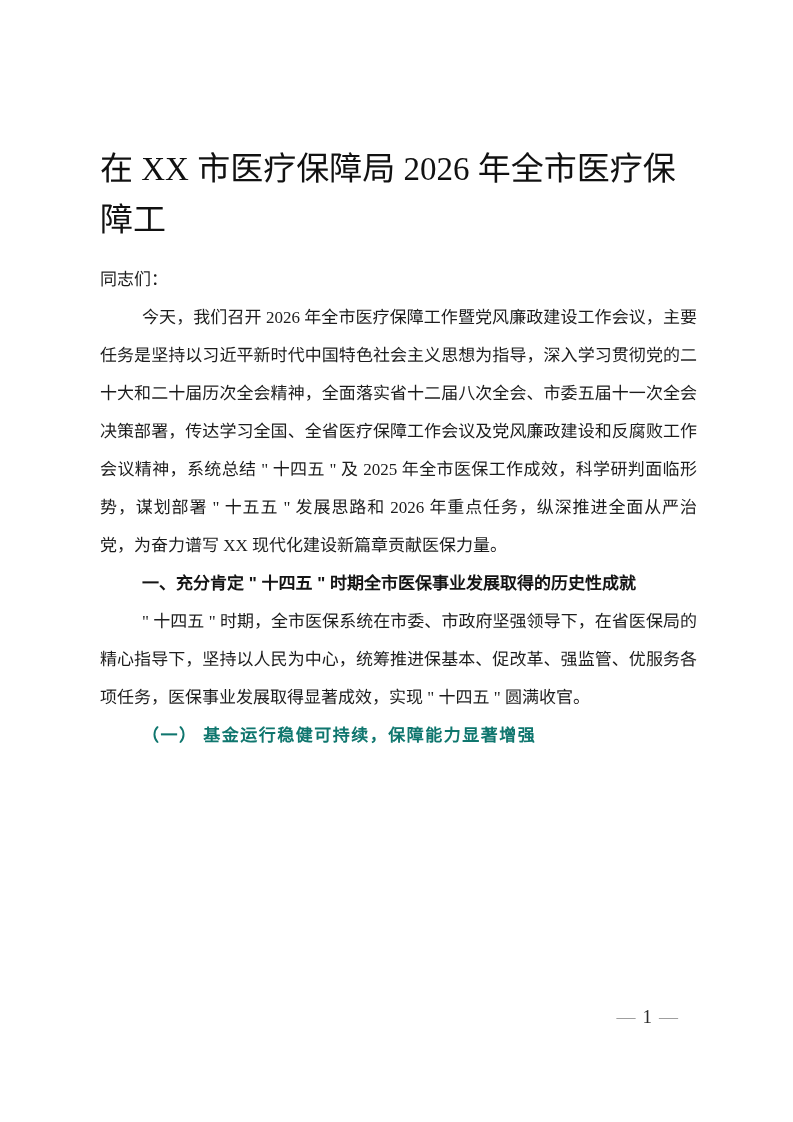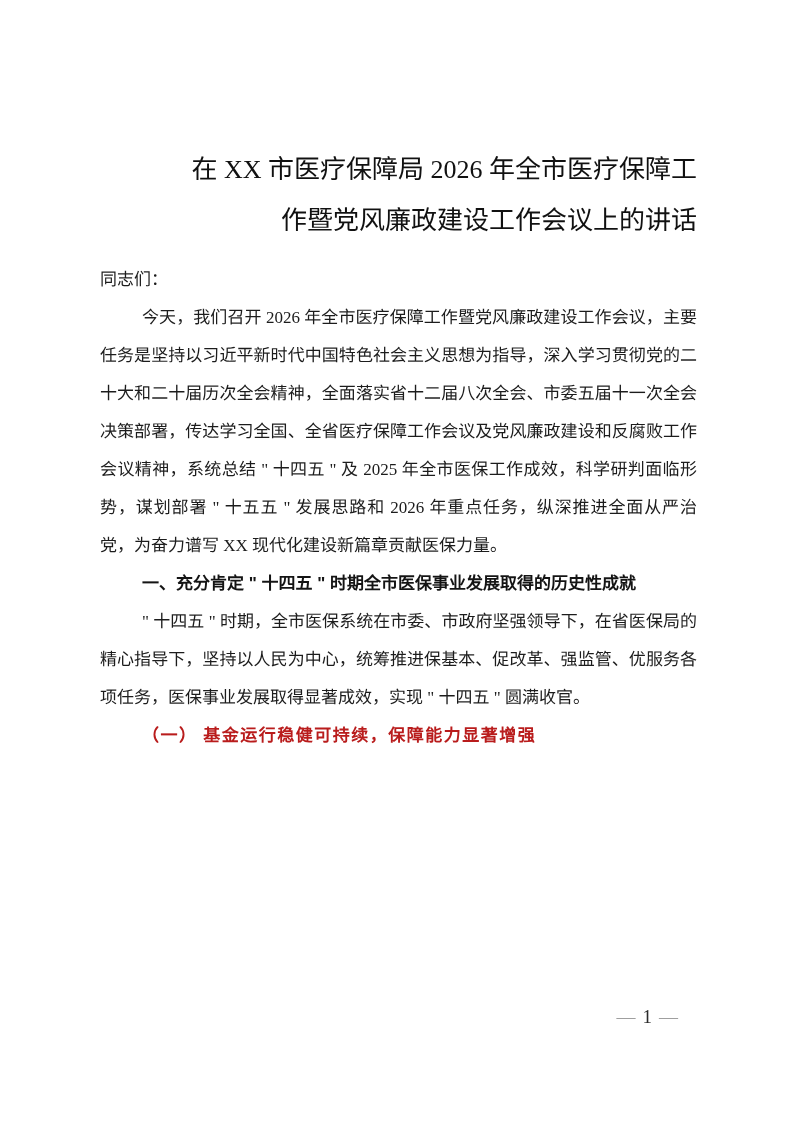--- a/index.html
+++ b/index.html
@@ -14,23 +14,23 @@
     width: 793px; height: 1122px;
     background: #ffffff;
     color: #1a1a1a;
   }
   .content {
     position: absolute;
     left: 100px; top: 144px;
     width: 597px;
   }
   .doc-title {
-    font-size: 26px;
+    font-size: 33px;
     line-height: 51px;
-    text-align: right;
+    text-align: left;
     font-weight: 400;
     color: #111111;
   }
   .body-text {
     margin-top: 15px;
     font-size: 17px;
     line-height: 38px;
     text-align: justify;
     color: #1c1c1c;
   }
@@ -39,21 +39,21 @@
   .section-heading {
     font-family: "Liberation Sans", "DejaVu Sans", sans-serif;
     font-weight: 700;
     text-indent: 42px;
     color: #141414;
   }
   .subsection-heading {
     font-weight: 700;
     text-indent: 42px;
     letter-spacing: 1.5px;
-    color: #b91c1c;
+    color: #0f766e;
   }
   .footer {
     position: absolute;
     top: 1002px;
     right: 108px;
     font-size: 19px;
     line-height: 30px;
     white-space: nowrap;
   }
   .footer .dash { color: #9b9b9b; padding: 0 7px; }
@@ -61,21 +61,20 @@
 </style>
 </head>
 <body>
 
 <div class="page">
 
   <div class="content">
 
     <div class="doc-title">
       <div>在 XX 市医疗保障局 2026 年全市医疗保障工</div>
-      <div>作暨党风廉政建设工作会议上的讲话</div>
     </div>
 
     <div class="body-text">
       <div class="salutation">同志们：</div>
 
       <div class="para">今天，我们召开 2026 年全市医疗保障工作暨党风廉政建设工作会议，主要任务是坚持以习近平新时代中国特色社会主义思想为指导，深入学习贯彻党的二十大和二十届历次全会精神，全面落实省十二届八次全会、市委五届十一次全会决策部署，传达学习全国、全省医疗保障工作会议及党风廉政建设和反腐败工作会议精神，系统总结 " 十四五 " 及 2025 年全市医保工作成效，科学研判面临形势，谋划部署 " 十五五 " 发展思路和 2026 年重点任务，纵深推进全面从严治党，为奋力谱写 XX 现代化建设新篇章贡献医保力量。</div>
 
       <div class="section-heading">一、充分肯定 " 十四五 " 时期全市医保事业发展取得的历史性成就</div>
 
       <div class="para">" 十四五 " 时期，全市医保系统在市委、市政府坚强领导下，在省医保局的精心指导下，坚持以人民为中心，统筹推进保基本、促改革、强监管、优服务各项任务，医保事业发展取得显著成效，实现 " 十四五 " 圆满收官。</div>

